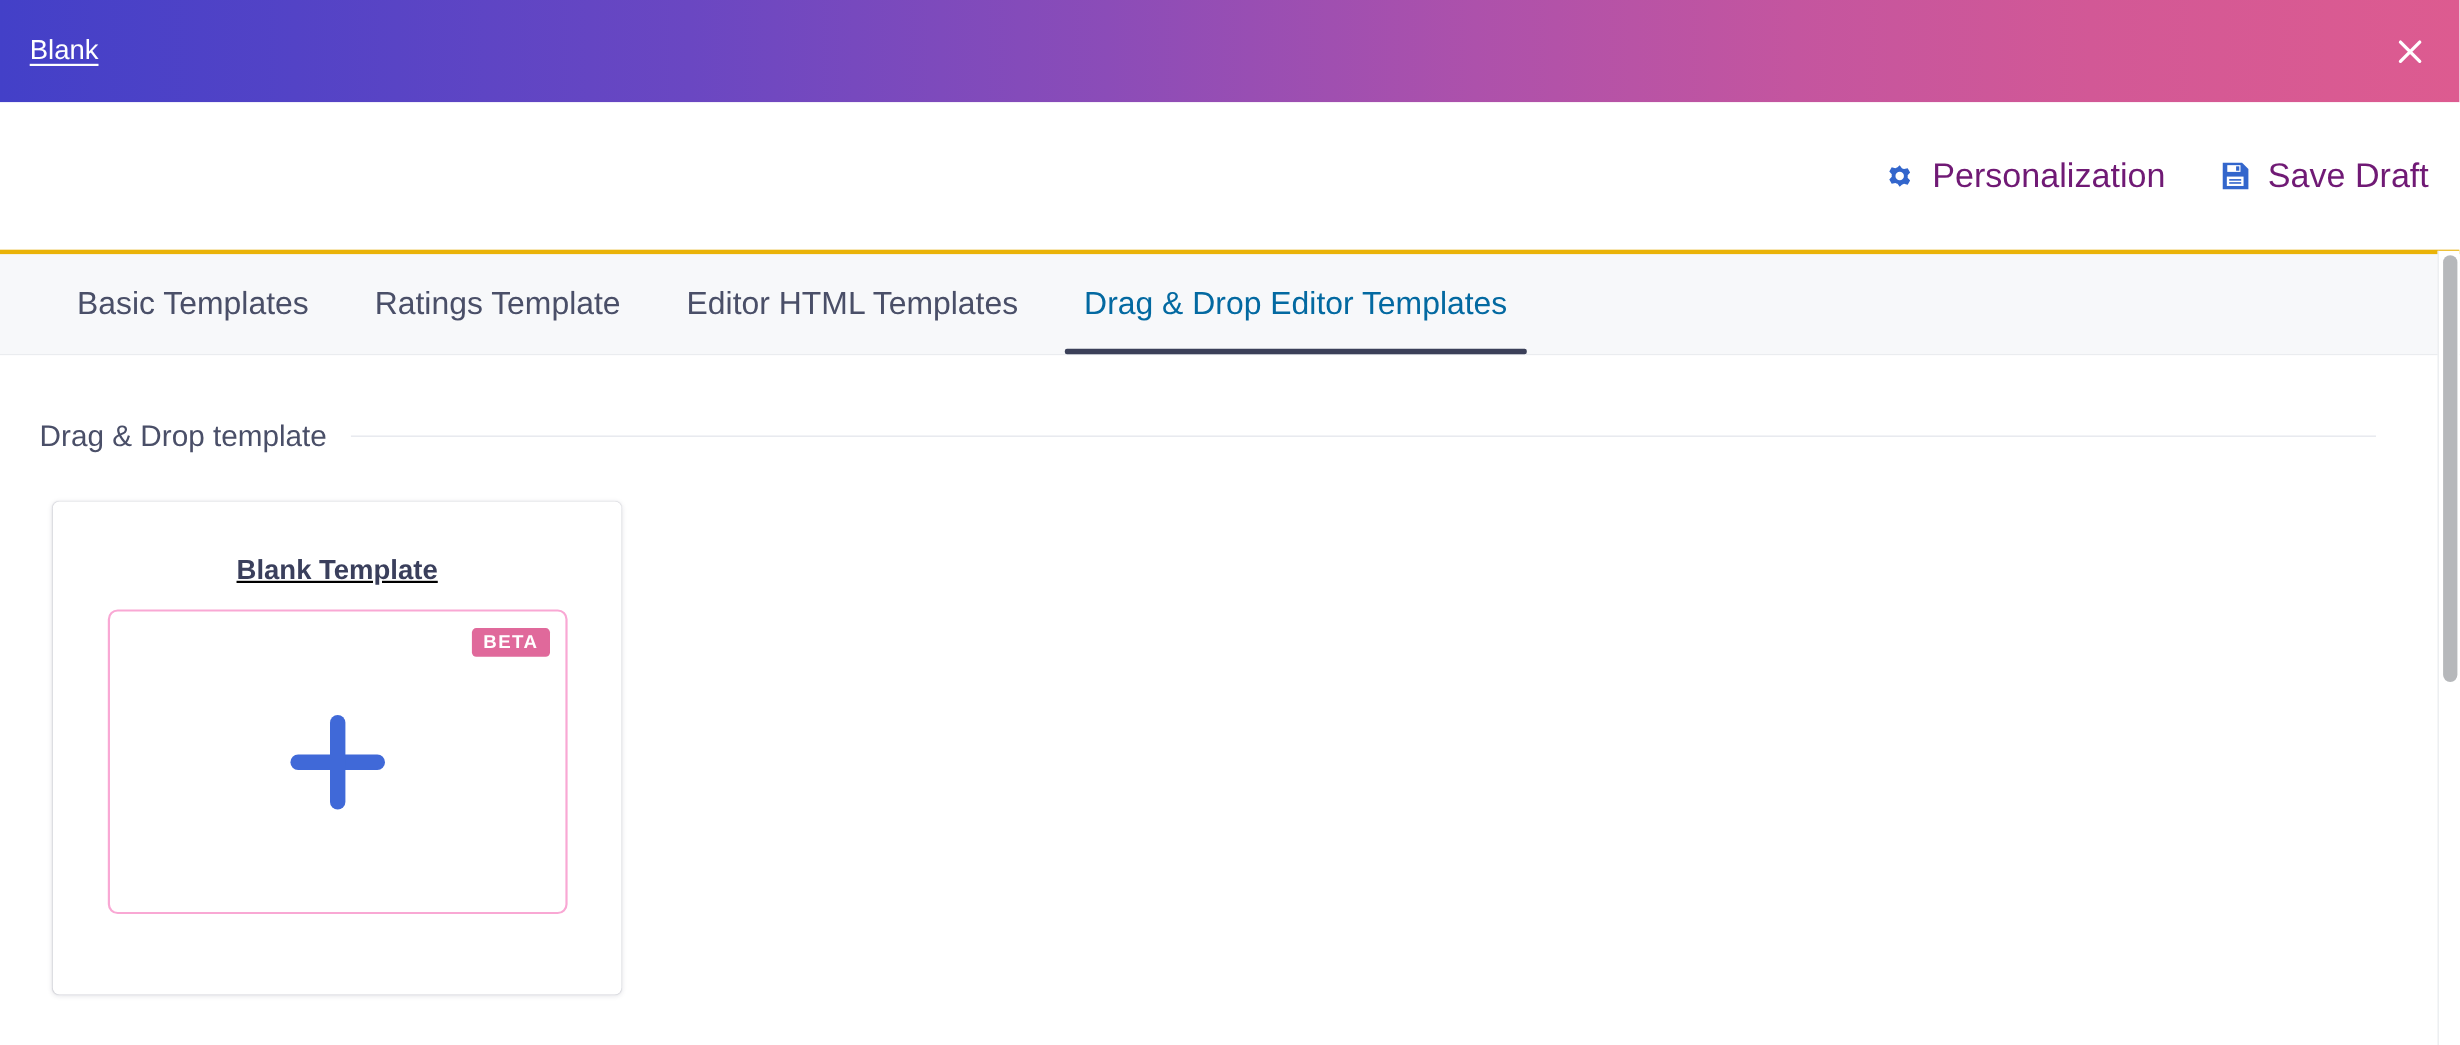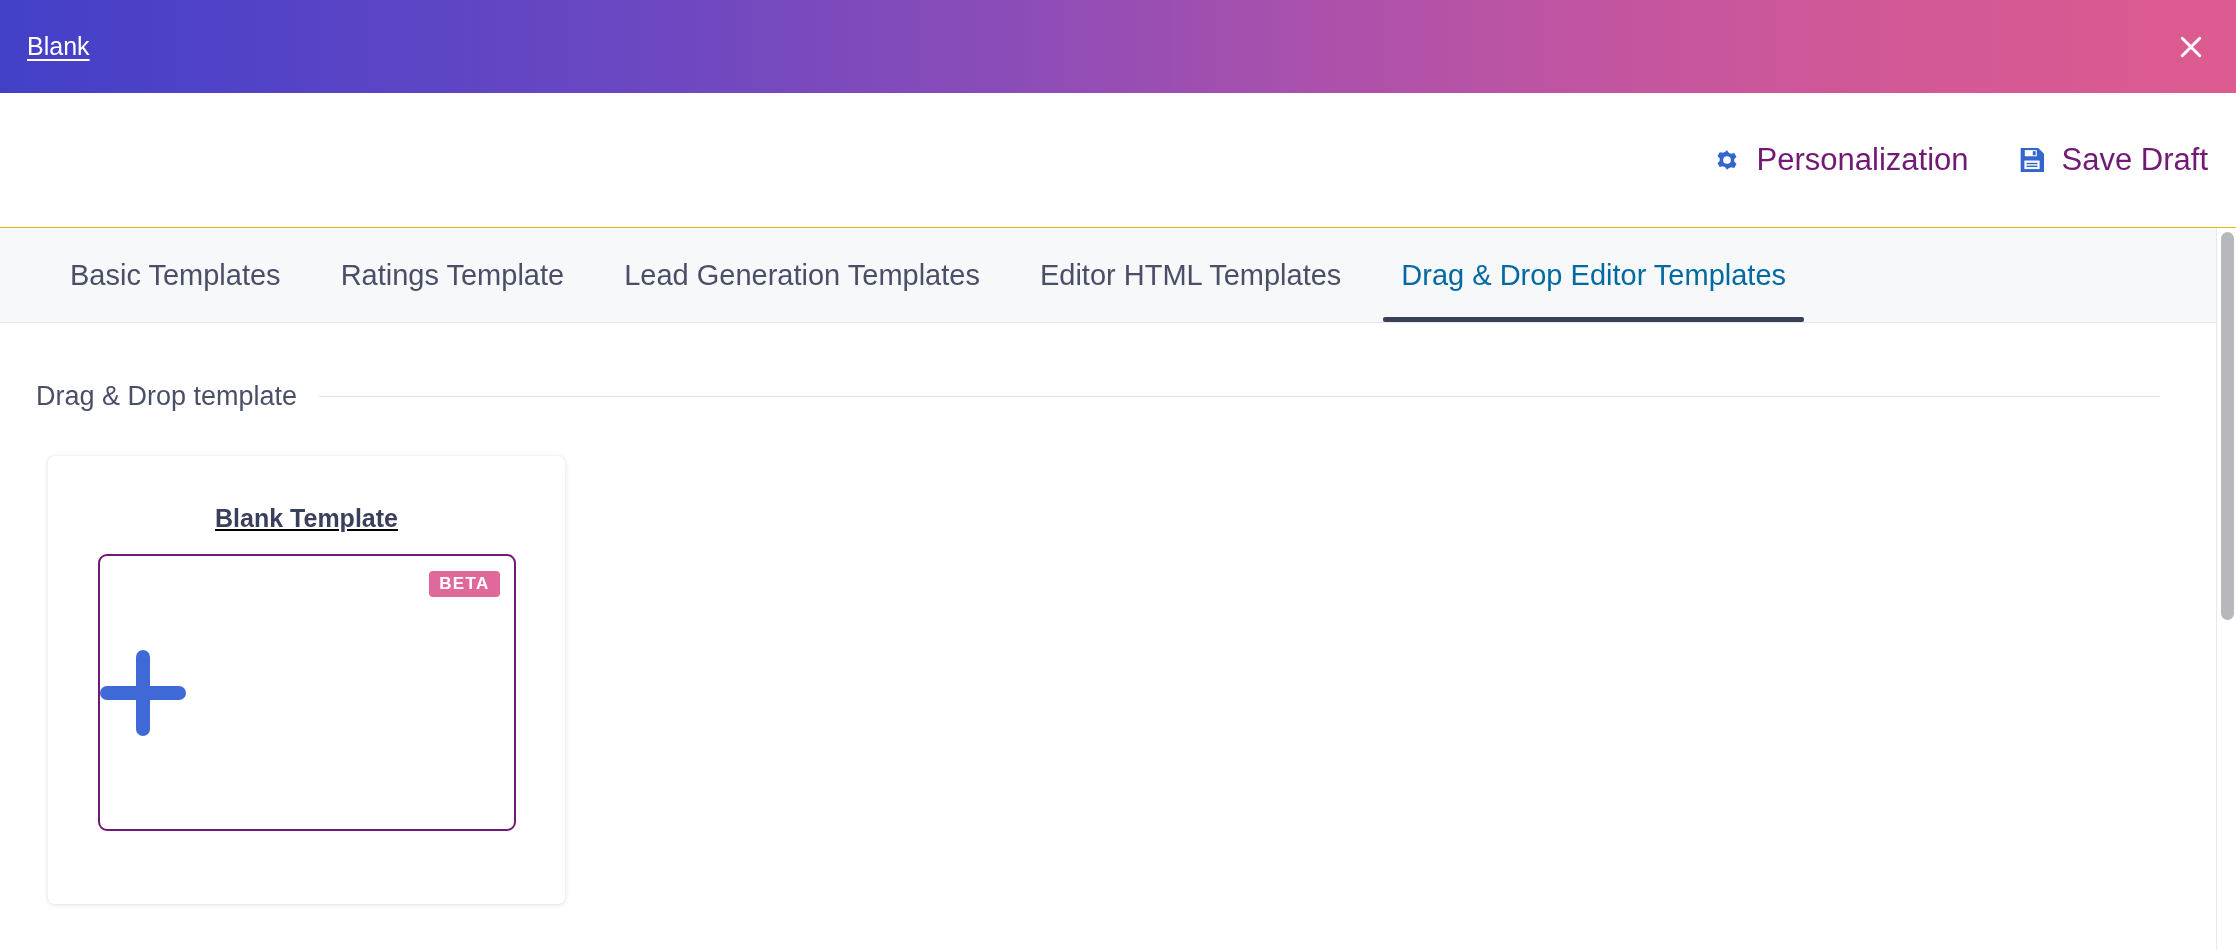--- a/index.html
+++ b/index.html
@@ -107,21 +107,21 @@
     justify-content: center;
   }
 
   
   .tabbar {
     position: absolute;
     top: 227px; left: 0;
     width: 2236px;
     height: 96px;
     background: #f7f8fa;
-    border-top: 1px solid #eab308;
+    border-top: 4px solid #eab308;
     border-bottom: 1px solid #e7e9ed;
     display: flex;
     align-items: stretch;
     padding-left: 56px;
   }
 
   .tab {
     position: relative;
     display: flex;
     align-items: center;
@@ -211,26 +211,26 @@
     font-weight: 700;
     color: #3a3f5c;
     margin-bottom: 21px;
     white-space: nowrap;
   }
 
   .template-preview {
     position: relative;
     width: 418px;
     height: 277px;
-    border: 2px solid #701a75;
+    border: 2px solid #f9a8d4;
     border-radius: 9px;
     background: #ffffff;
     display: flex;
     align-items: center;
-    justify-content: flex-start;
+    justify-content: center;
   }
 
   .beta-badge {
     position: absolute;
     top: 15px;
     right: 14px;
     background: #e0699b;
     color: #ffffff;
     font-size: 17px;
     font-weight: 700;
@@ -327,23 +327,20 @@
   </div>
 
   <div class="tabbar">
     <div class="tab">
       <span>Basic Templates</span>
     </div>
     <div class="tab">
       <span>Ratings Template</span>
     </div>
     <div class="tab">
-      <span>Lead Generation Templates</span>
-    </div>
-    <div class="tab">
       <span>Editor HTML Templates</span>
     </div>
     <div class="tab active">
       <span>Drag &amp; Drop Editor Templates</span>
     </div>
   </div>
 
   <div class="content">
 
     <div class="section-head">

